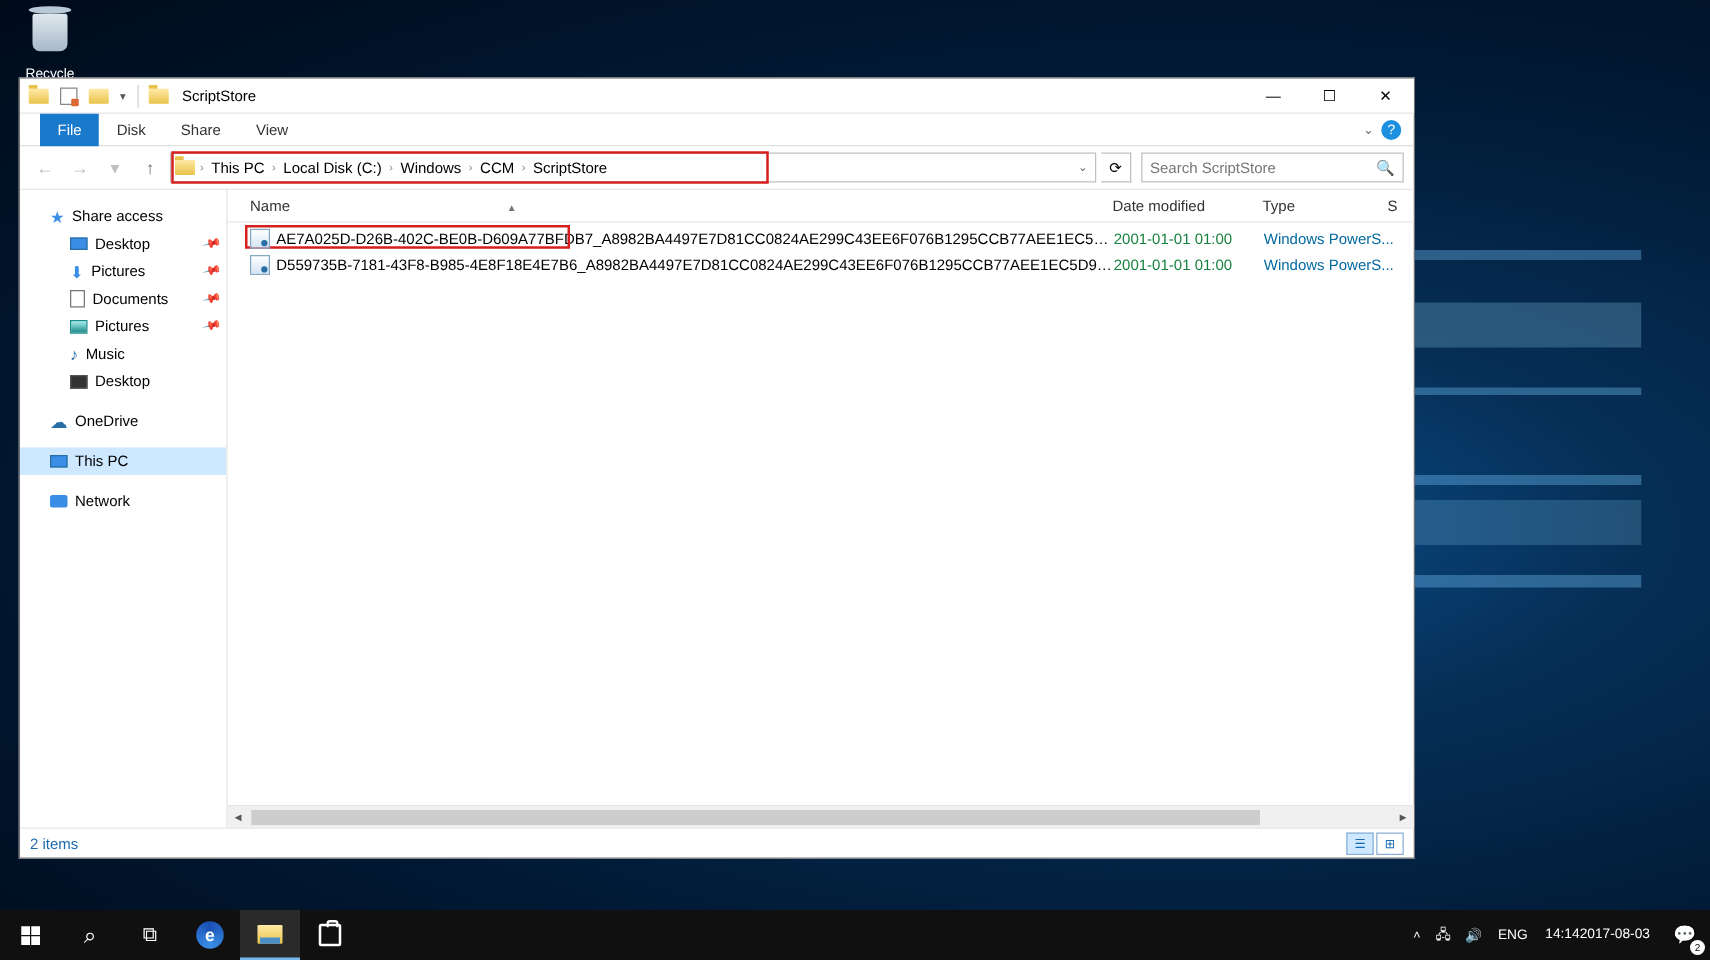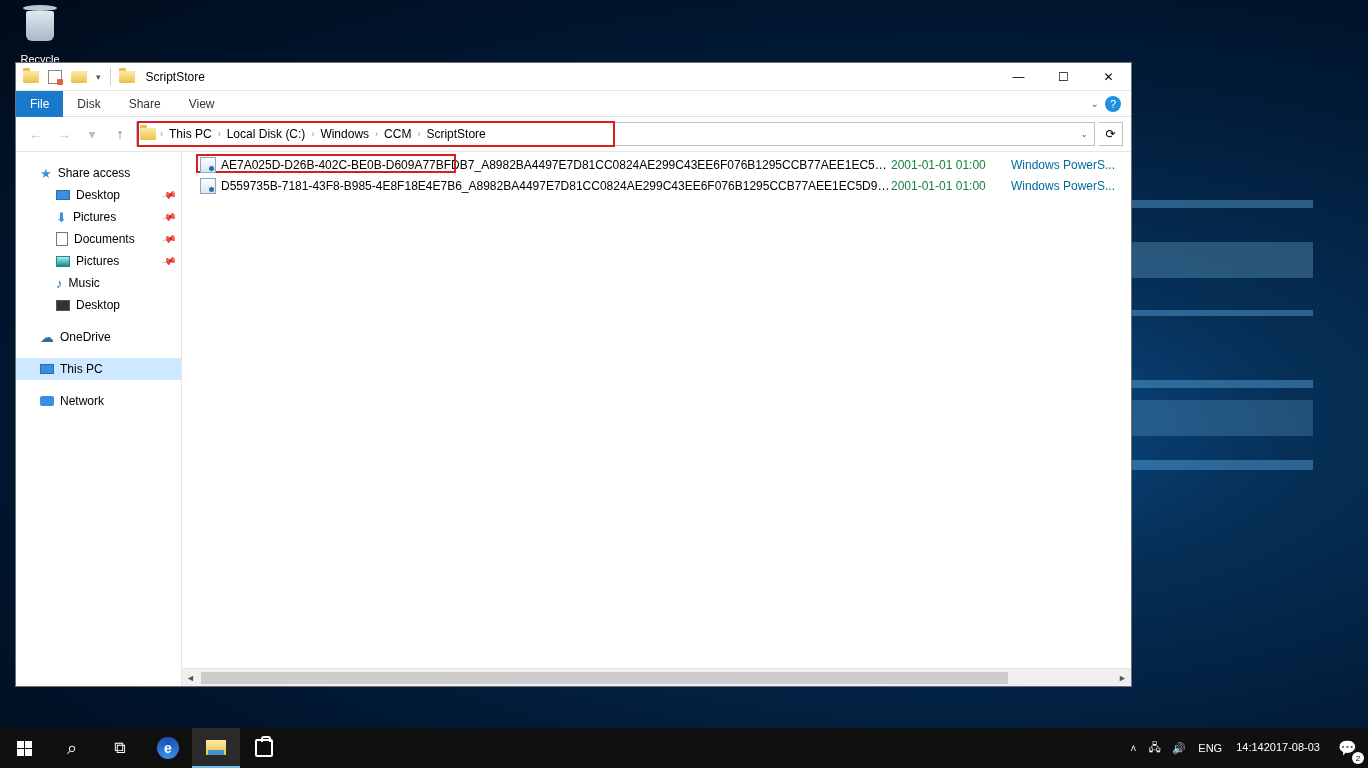--- a/index.html
+++ b/index.html
@@ -41,21 +41,21 @@
 .prop-icon::after { content:""; position:absolute; right:-2px; bottom:-2px; width:6px; height:6px; background:#d63; border-radius:1px; }
 .new-folder-icon { width: 16px; height: 12px; background: linear-gradient(#ffe9a6,#e8c34a); border-radius:1px; position: relative; }
 .chevron-sm { font-size: 9px; color: #555; padding: 0 4px; }
 .divider-v { width: 1px; height: 18px; background: #d0d0d0; margin: 0 3px; }
 .title-text { font-size: 12px; padding-left: 4px; }
 .window-controls { margin-left: auto; display: flex; }
 .win-ctrl { width: 45px; height: 28px; display: flex; align-items: center; justify-content: center; font-size: 12px; }
 
 
 .ribbon-tabs { display: flex; align-items: center; height: 26px; border-bottom: 1px solid #e1e1e1; font-size: 12px; }
-.file-tab { background: #1979ca; color: #fff; padding: 0 14px; height: 26px; display: flex; align-items: center; }
+.file-tab { background: #1979ca; color: #fff; padding: 0 14px; height: 26px; display: flex; align-items: center; margin-left: 16px; }
 .ribbon-tab { padding: 0 14px; height: 26px; display: flex; align-items: center; color: #333; }
 .ribbon-right { margin-left: auto; display: flex; align-items: center; gap: 6px; padding-right: 10px; }
 .chev-down { font-size: 10px; color: #666; }
 .help-q { width: 16px; height: 16px; border-radius: 50%; background: #1e90e0; color: #fff; font-size: 11px; display: flex; align-items: center; justify-content: center; }
 
 
 .navbar { display: flex; align-items: center; height: 34px; padding: 4px 8px; gap: 4px; }
 .nav-btn { width: 24px; height: 24px; display: flex; align-items: center; justify-content: center; color: #707070; font-size: 14px; }
 .nav-btn.disabled { color: #c0c0c0; }
 .address-bar { flex: 1; height: 24px; border: 1px solid #c0c0c0; display: flex; align-items: center; font-size: 12px; position: relative; }
@@ -211,20 +211,24 @@
         <span class="crumb-sep">›</span>
         <span class="crumb">Windows</span>
         <span class="crumb-sep">›</span>
         <span class="crumb">CCM</span>
         <span class="crumb-sep">›</span>
         <span class="crumb">ScriptStore</span>
         <span class="addr-dd">⌄</span>
         <div class="address-highlight" style="width:478px;"></div>
       </div>
       <div class="refresh-btn">⟳</div>
+      <div class="search-box">
+        <span>Search ScriptStore</span>
+        <span class="mag">🔍</span>
+      </div>
     </div>
 
     <div class="body">
 
       <div class="navpane">
         <div class="nav-item">
           <span class="star-icon">★</span>
           <span>Share access</span>
         </div>
         <div class="nav-item child">
@@ -266,20 +270,29 @@
           <span>This PC</span>
         </div>
         <div class="nav-sep"></div>
         <div class="nav-item">
           <span class="net-icon"></span>
           <span>Network</span>
         </div>
       </div>
 
       <div class="filelist">
+        <div class="col-headers">
+          <div class="col-name">
+            <span>Name</span>
+            <span class="sort-ind">▲</span>
+          </div>
+          <div class="col-date">Date modified</div>
+          <div class="col-type">Type</div>
+          <div class="col-size">S</div>
+        </div>
         <div class="file-rows">
           <div class="row-highlight" style="left:14px; top:2px; width:260px; height:19px;"></div>
           <div class="file-row">
             <div class="file-ico"></div>
             <div class="fname">AE7A025D-D26B-402C-BE0B-D609A77BFDB7_A8982BA4497E7D81CC0824AE299C43EE6F076B1295CCB77AEE1EC5D9F5E83183</div>
             <div class="fdate">2001-01-01 01:00</div>
             <div class="ftype">Windows PowerS...</div>
           </div>
           <div class="file-row">
             <div class="file-ico"></div>
@@ -289,20 +302,27 @@
           </div>
         </div>
         <div class="hscroll">
           <div class="arrow">◄</div>
           <div class="thumb"></div>
           <div class="arrow" style="margin-left:auto">►</div>
         </div>
       </div>
     </div>
 
+    <div class="statusbar">
+      <span>2 items</span>
+      <div class="view-btns">
+        <div class="view-btn active">☰</div>
+        <div class="view-btn">⊞</div>
+      </div>
+    </div>
   </div>
 
   <div class="taskbar">
     <div class="tb-btn">
       <div class="start-icon">
           <div></div>
           <div></div>
           <div></div>
           <div></div>
         </div>

